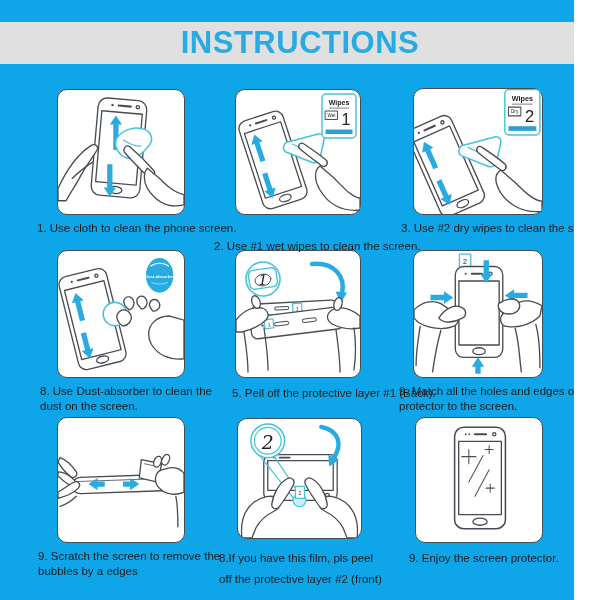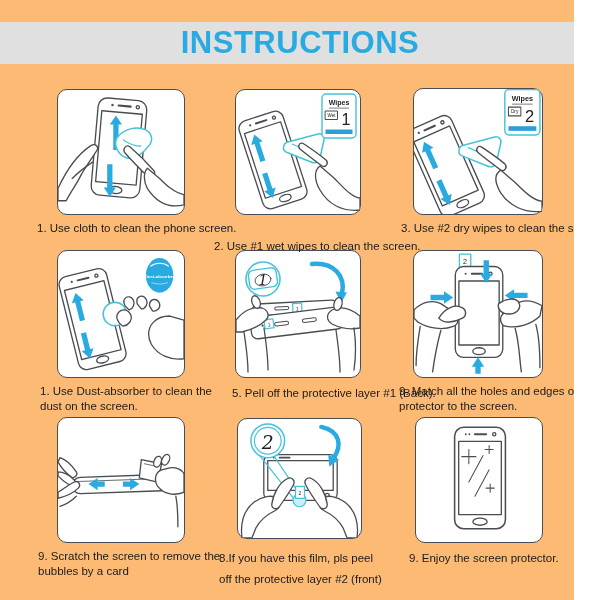--- a/index.html
+++ b/index.html
@@ -1,16 +1,16 @@
 <!DOCTYPE html>
 <html><head>
 <meta charset="utf-8">
 <style>
   html,body{margin:0;padding:0;background:#fff;}
-  .stage{position:relative;width:574px;height:600px;background:#fdba74;overflow:hidden;
+  .stage{position:relative;width:574px;height:600px;background:#0ea5e9;overflow:hidden;
          font-family:"Liberation Sans",sans-serif;}
   .band{position:absolute;left:0;top:22px;width:600px;height:42px;background:#e0e0e0;
         display:flex;align-items:center;justify-content:center;}
   .band .title{color:#29abe2;font-size:31px;font-weight:bold;letter-spacing:.5px;}
   .panel{position:absolute;border:1.6px solid #494c52;border-radius:10px;background:#fff;box-sizing:border-box;}
   .panel svg{display:block;width:100%;height:100%;}
   .caption{position:absolute;color:#1b1b1b;font-size:11.5px;line-height:1.32;}
   .caption div{white-space:nowrap;}
   .cap8{line-height:1.8;}
   
@@ -326,34 +326,34 @@
     <div>1. Use cloth to clean the phone screen.</div>
   </div>
   <div class="caption" style="left:214px;top:239px">
     <div>2. Use #1 wet wipes to clean the screen.</div>
   </div>
   <div class="caption" style="left:401px;top:221px">
     <div>3. Use #2 dry wipes to clean the screen.</div>
   </div>
 
   <div class="caption" style="left:40px;top:384px">
-    <div>1. Use Dust-absorber to clean the</div>
+    <div>8. Use Dust-absorber to clean the</div>
     <div>dust on the screen.</div>
   </div>
   <div class="caption" style="left:232px;top:386px">
     <div>5. Pell off the protective layer #1 (Back).</div>
   </div>
   <div class="caption" style="left:399px;top:384px">
     <div>9. Match all the holes and edges of</div>
     <div>protector to the screen.</div>
   </div>
 
   <div class="caption" style="left:38px;top:549px">
     <div>9. Scratch the screen to remove the</div>
-    <div>bubbles by a card</div>
+    <div>bubbles by a edges</div>
   </div>
   <div class="caption cap8" style="left:219px;top:548px">
     <div>8.If you have this film, pls peel</div>
     <div>off the protective layer #2 (front)</div>
   </div>
   <div class="caption" style="left:409px;top:551px">
     <div>9. Enjoy the screen protector.</div>
   </div>
 
 </div>

